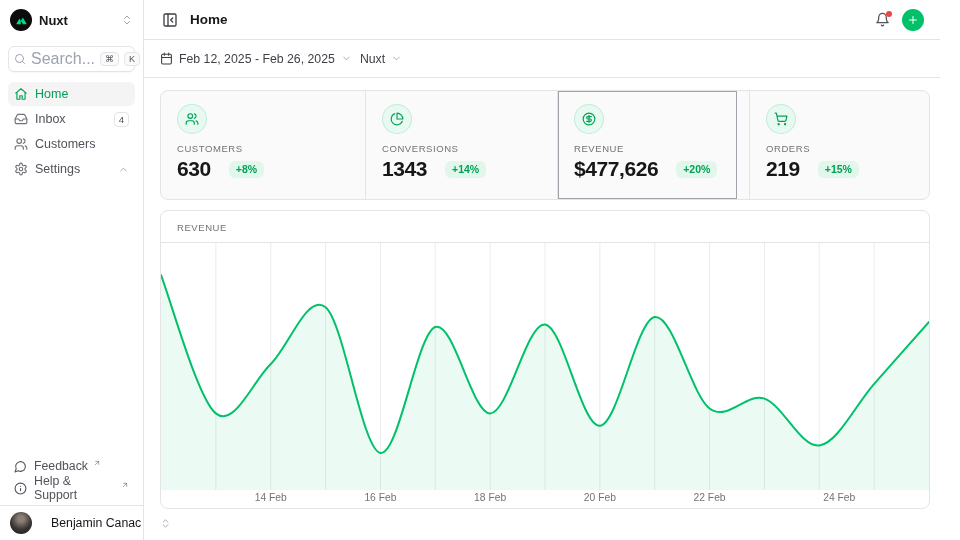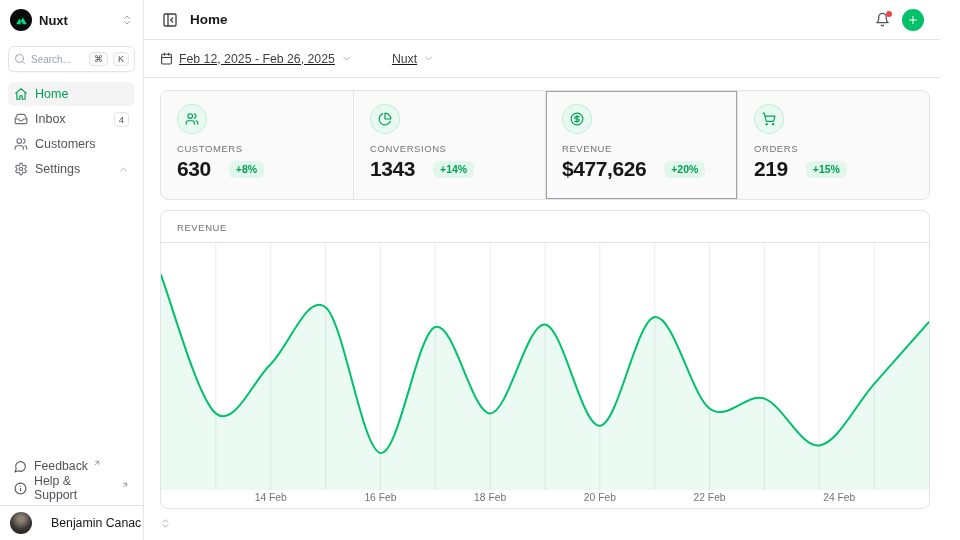--- a/index.html
+++ b/index.html
@@ -12,21 +12,21 @@
     display:flex; flex-direction:column; background:#fff; }
   .sb-head { height:40px; display:flex; align-items:center; gap:7px; padding:0 10px; }
   .logo-circle { width:22px; height:22px; border-radius:50%; background:#0c0c0d;
     display:flex; align-items:center; justify-content:center; flex:0 0 22px; }
   .team-name { font-size:13px; font-weight:700; flex:1; }
   .icon { display:inline-flex; align-items:center; justify-content:center; }
   .muted-ic { color:#9ca3af; }
   .sb-search { margin:6px 8px 10px; height:26px; border:1px solid var(--border); border-radius:6px;
     background:#fff; display:flex; align-items:center; gap:5px; padding:0 5px;
     box-shadow:0 1px 1px rgba(0,0,0,.03); cursor:text; }
-  .sb-search .ph { font-size:10px; color:#9ca3af; flex:1; }
+  .sb-search .ph { font-size:16px; color:#9ca3af; flex:1; }
   .kbd { font-size:9px; color:#52525b; border:1px solid var(--border); background:#fafafa;
     border-radius:4px; padding:1px 4px; line-height:1.2; }
   .sb-nav { flex:1; padding:0 8px; overflow:hidden; }
   .sb-item { height:24px; display:flex; align-items:center; gap:7px; padding:0 6px;
     border-radius:6px; font-size:12.5px; color:#52525b; cursor:pointer; margin-bottom:1px; }
   .sb-item .ic { color:#71717a; }
   .sb-item.active { background:#f4f4f5; color:var(--accent-text); font-weight:500; }
   .sb-item.active .ic { color:var(--accent-text); }
   .sb-item .lbl { flex:1; }
   .count-badge { font-size:9.5px; color:#52525b; border:1px solid var(--border);
@@ -50,31 +50,31 @@
     gap:10px; padding:0 16px; }
   .page-title { font-size:13.5px; font-weight:700; }
   .nav-spacer { flex:1; }
   .icon-btn { background:none; border:none; cursor:pointer; position:relative; color:#52525b;
     display:flex; align-items:center; padding:2px; }
   .red-dot { position:absolute; top:1px; right:0px; width:6px; height:6px; border-radius:50%;
     background:var(--red); }
   .plus-btn { width:22px; height:22px; border-radius:50%; background:var(--accent); border:none;
     color:#fff; display:flex; align-items:center; justify-content:center; cursor:pointer; }
   .filterbar { height:38px; border-bottom:1px solid var(--border); display:flex; align-items:center;
-    gap:40px; padding:0 16px;text-decoration:underline; }
+    gap:8px; padding:0 16px; }
   .filter-ctl { display:flex; align-items:center; gap:6px; cursor:pointer; color:#3f3f46; }
   .filter-ctl .txt { font-size:12.3px; font-weight:500; }
 
   .content { padding:12px 10px 0 16px; }
 
   
   .stats { display:grid; grid-template-columns:repeat(4,1fr); border:1px solid var(--border);
     border-radius:8px; overflow:hidden; background:var(--card-bg); height:110px; }
   .stat { padding:13px 16px; cursor:pointer; position:relative; }
-  .stat + .stat { border-left:1px solid var(--border); }
+  .stat + .stat { border-left:1px solid var(--border);margin-left:12px; }
   .stat.selected { box-shadow:inset 0 0 0 1px var(--ring); }
   .stat-ic { width:30px; height:30px; border-radius:50%; background:var(--icon-bg);
     border:1px solid rgba(0,193,106,.18); color:var(--accent-text);
     display:flex; align-items:center; justify-content:center; }
   .stat-label { margin-top:9px; font-size:9.5px; letter-spacing:.06em; color:#737373; font-weight:500; }
   .stat-value-row { margin-top:3px; display:flex; align-items:center; gap:18px; }
   .stat-value { font-size:21px; font-weight:700; letter-spacing:-0.02em; color:#171717; }
   .delta-badge { font-size:10.5px; font-weight:600; color:var(--accent-text);
     background:var(--badge-bg); border-radius:6px; padding:2.5px 7px; }
 

